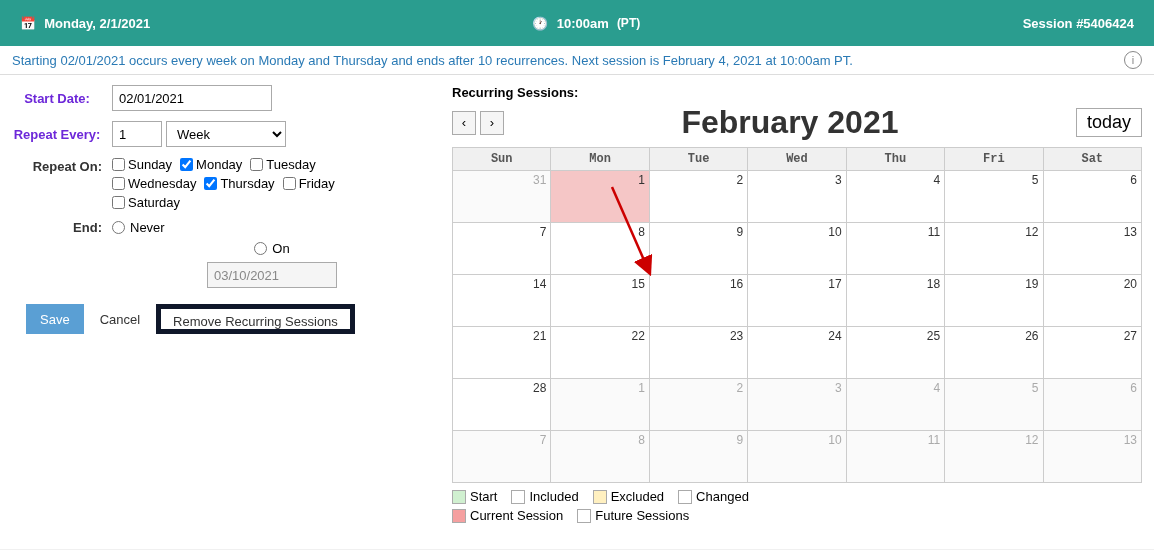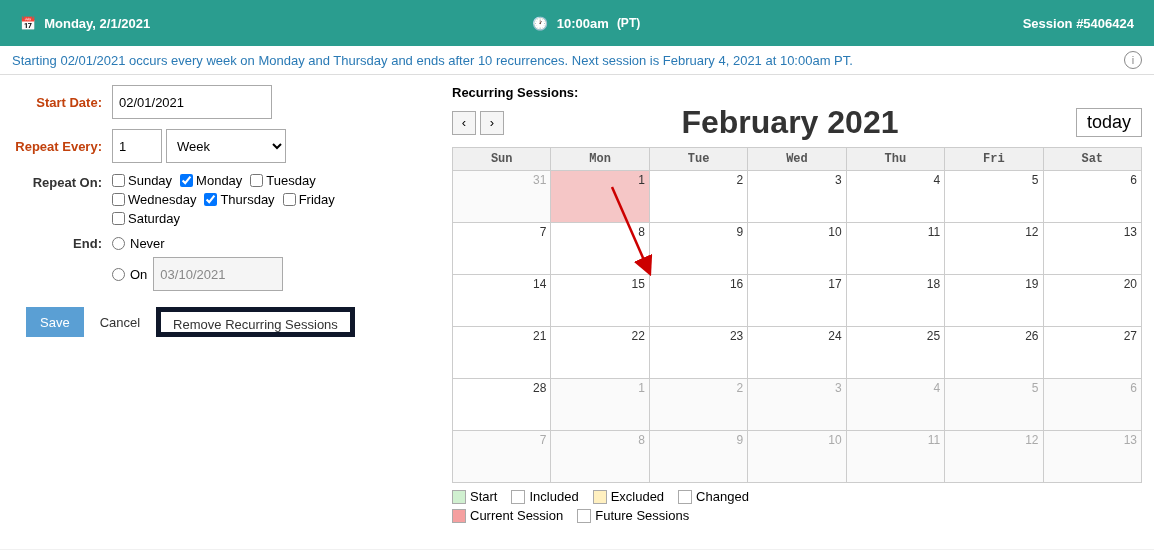--- a/index.html
+++ b/index.html
@@ -51,30 +51,30 @@
       width: 420px;
       flex-shrink: 0;
     }
     .form-row {
       display: flex;
       align-items: center;
       margin-bottom: 10px;
     }
     .form-label {
       width: 100px;
-      text-align: right;
+      text-align: center;
       padding-right: 10px;
       font-weight: bold;
-      color: #c2410c;
+      color: #6d28d9;
       flex-shrink: 0;
     }
     .form-input {
       border: 1px solid #aaa;
       padding: 3px 6px;
-      height: 34px;
+      height: 26px;
       font-size: 13px;
       background: white;
     }
     .start-date-input { width: 160px; }
     .repeat-every-num { width: 50px; }
     .repeat-every-select { width: 120px; margin-left: 4px; }
 
     .repeat-on-row {
       display: flex;
       align-items: flex-start;
@@ -117,20 +117,21 @@
       font-weight: bold;
       color: #333;
       flex-shrink: 0;
     }
     .end-radio-row {
       display: flex;
       align-items: center;
       gap: 6px;
       padding-left: 100px;
       margin-bottom: 6px;
+      flex-direction: column;
     }
     .end-radio-row label {
       display: flex;
       align-items: center;
       gap: 5px;
     }
     .on-date-input { width: 130px; background: #f5f5f5; color: #888; }
 
     .after-row {
       display: flex;

